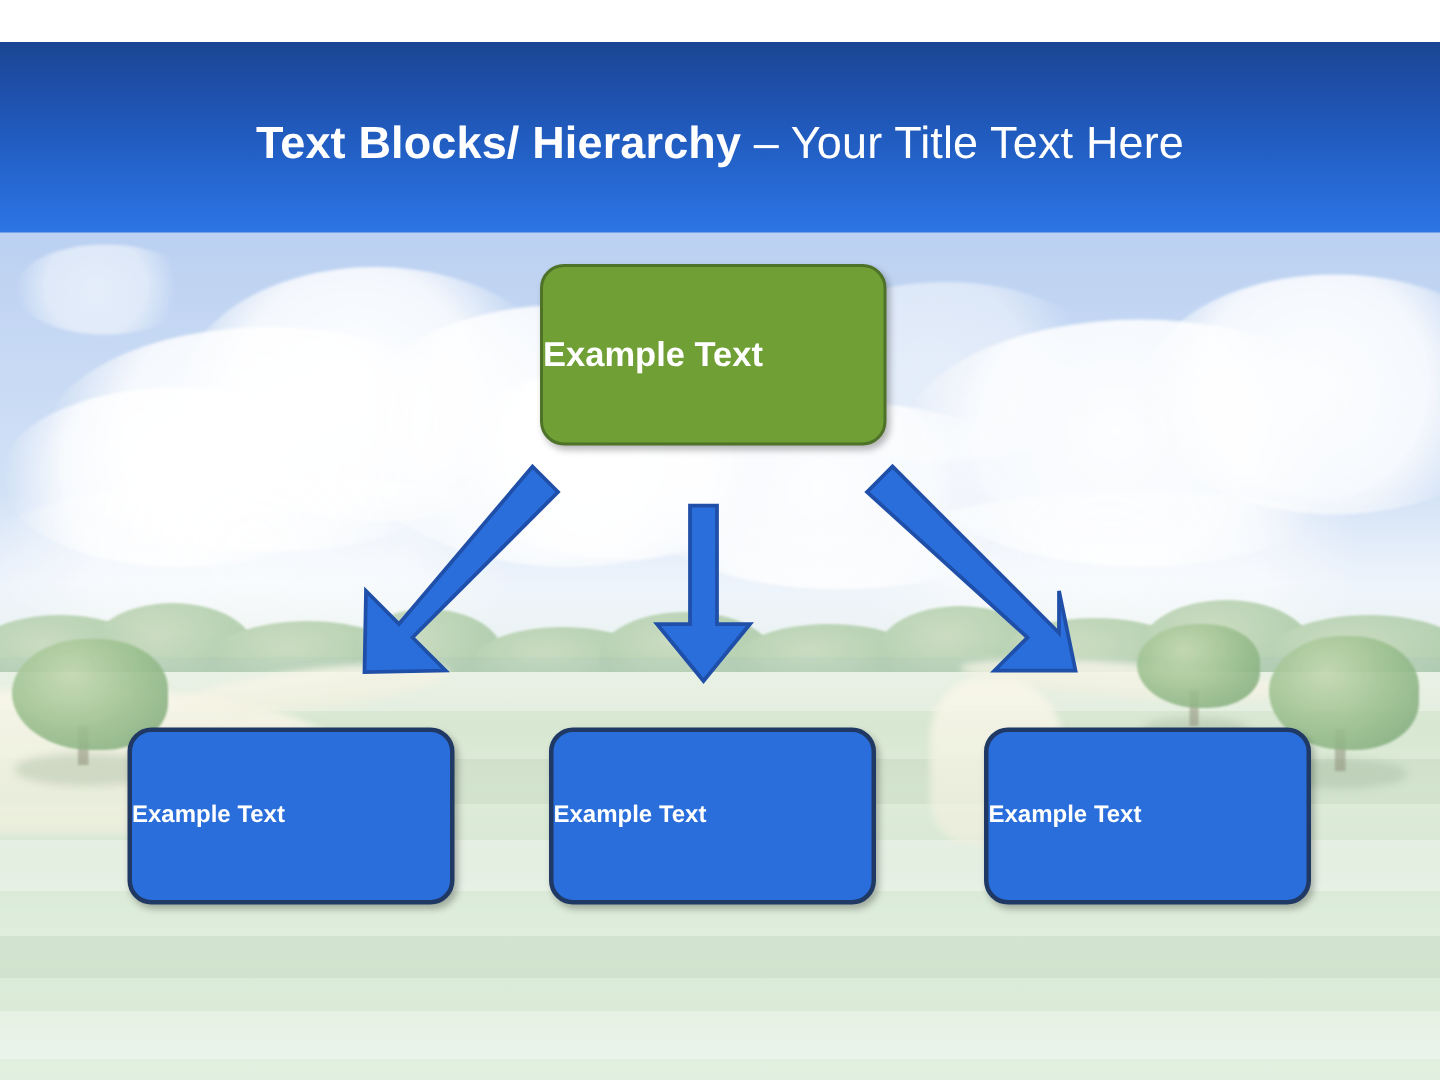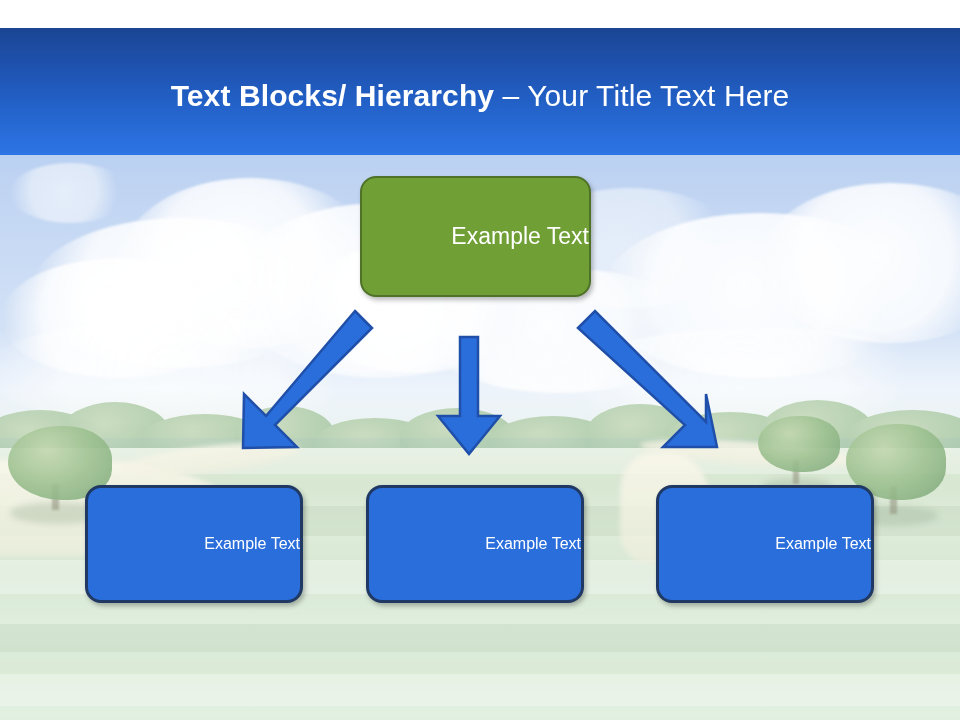--- a/index.html
+++ b/index.html
@@ -136,24 +136,25 @@
   }
   .title-strong { font-weight: bold; }
   .title-rest   { font-weight: normal; }
 
   
   .node {
     position: absolute;
     box-sizing: border-box;
     display: flex;
     align-items: center;
-    justify-content: flex-end;
+    justify-content: flex-start;
     color: #ffffff;
     text-align: center;
     box-shadow: 2px 3px 5px rgba(0,0,0,.28);
+    font-weight: bold;
   }
   .node-root {
     left: 360px; top: 148px; width: 231px; height: 121px;
     background: #6f9f35;
     border: 2.5px solid #4e7227;
     border-radius: 16px;
     font-size: 23px;
   }
   .node-child {
     top: 457px; width: 218px; height: 118px;

